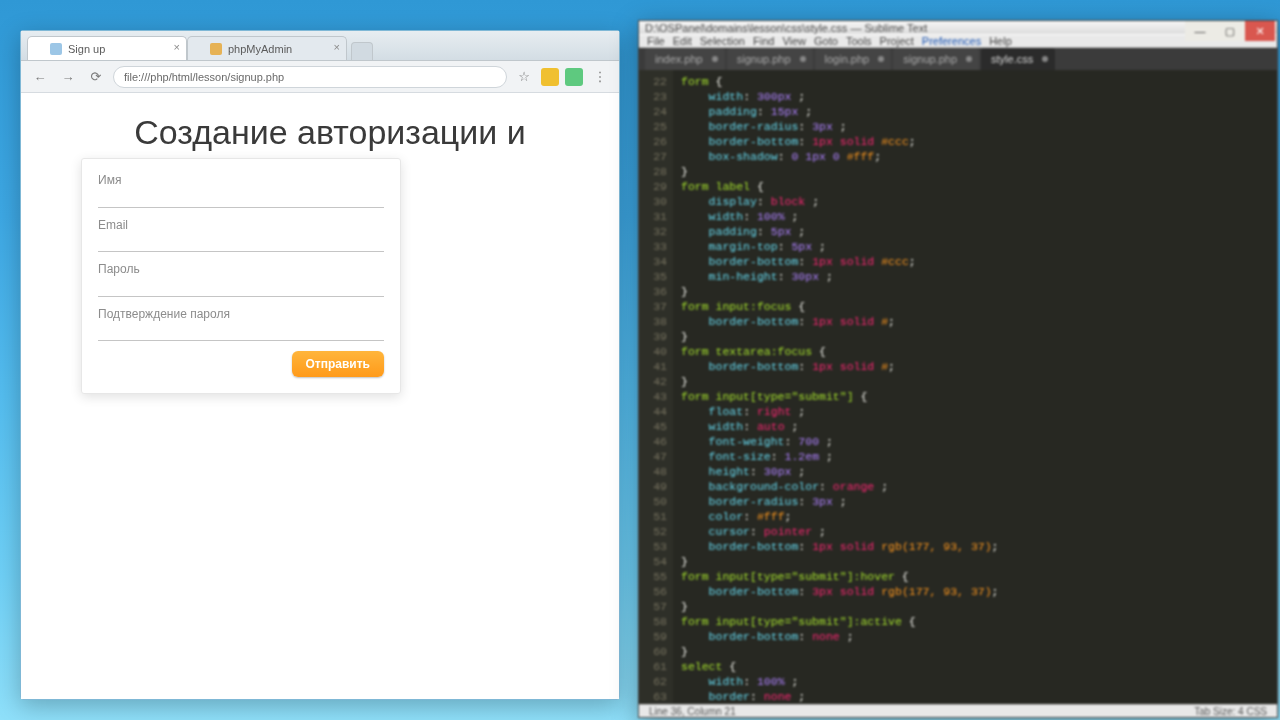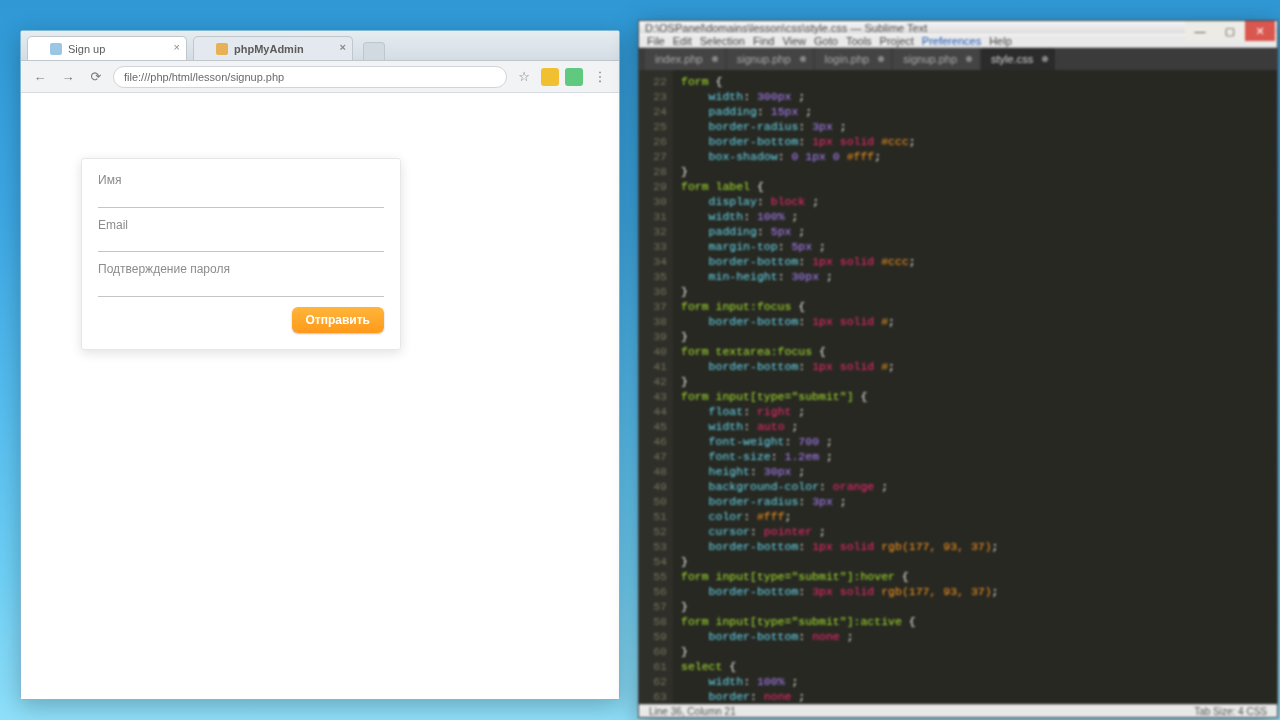--- a/index.html
+++ b/index.html
@@ -11,31 +11,31 @@
 
   
   .browser {
     position:absolute; left:20px; top:30px; width:600px; height:670px;
     background:#ffffff; border:1px solid #7fb8d6; border-radius:3px;
     box-shadow:0 6px 24px rgba(0,0,0,0.25);
     display:flex; flex-direction:column;
   }
   .browser-tabs{
     height:30px; background:linear-gradient(#e7edf1,#d3dde4);
-    display:flex; align-items:flex-end; padding-left:6px; gap:6px;
+    display:flex; align-items:flex-end; padding-left:6px; gap:0;
     border-bottom:1px solid #c0c7cc;
   }
   .tab{
     height:24px; min-width:160px; padding:0 24px 0 22px;
     background:#ffffff; border:1px solid #c0c7cc; border-bottom:none;
     border-top-left-radius:5px;border-top-right-radius:5px;
     font-size:11px; color:#5b5b5b; display:flex; align-items:center; position:relative;
     filter: blur(0.3px);
   }
-  .tab.inactive{ background:#e3e9ee;font-weight:bold;}
+  .tab.inactive{ background:#e3e9ee;}
   .tab .favicon{ width:12px;height:12px;border-radius:2px; margin-right:6px;background:#9cc6e6;}
   .tab.inactive .favicon{ background:#e6b255;}
   .tab .close{ position:absolute; right:6px; top:4px; font-size:11px; color:#8a8a8a;}
   .new-tab{ width:22px;height:18px;margin-left:4px;background:#d1dae1;border:1px solid #c0c7cc;border-bottom:none;border-top-left-radius:4px;border-top-right-radius:4px;}
   .addr-bar{
     height:32px; background:#f1f3f5; border-bottom:1px solid #d6dbe0;
     display:flex; align-items:center; padding:0 8px; gap:6px;
     filter: blur(0.4px);
   }
   .nav-btn{ width:22px;height:22px;border-radius:11px;color:#7a7a7a;display:flex;align-items:center;justify-content:center;font-size:13px;}
@@ -157,30 +157,34 @@
     <div class="form-card">
       <div class="field">
         <label class="field-label">Имя</label>
         <input class="field-input" value="" style="">
       </div>
       <div class="field">
         <label class="field-label">Email</label>
         <input class="field-input" value="" style="">
       </div>
       <div class="field">
+        <label class="field-label">Пароль</label>
+        <input class="field-input" type="password" value="" style="">
+      </div>
+      <div class="field">
         <label class="field-label">Подтверждение пароля</label>
         <input class="field-input" type="password" value="" style="">
       </div>
       <div class="submit-row">
         <button class="submit-btn">Отправить</button>
       </div>
     </div>
 
     <div class="overlay-title">
-      <br>
+      <span>Создание авторизации и</span><br>
     </div>
 
   </div>
 </div>
 
 <div class="editor">
 
   <div class="editor-titlebar">
     <span>D:\OSPanel\domains\lesson\css\style.css — Sublime Text</span>
     <div class="win-controls">

